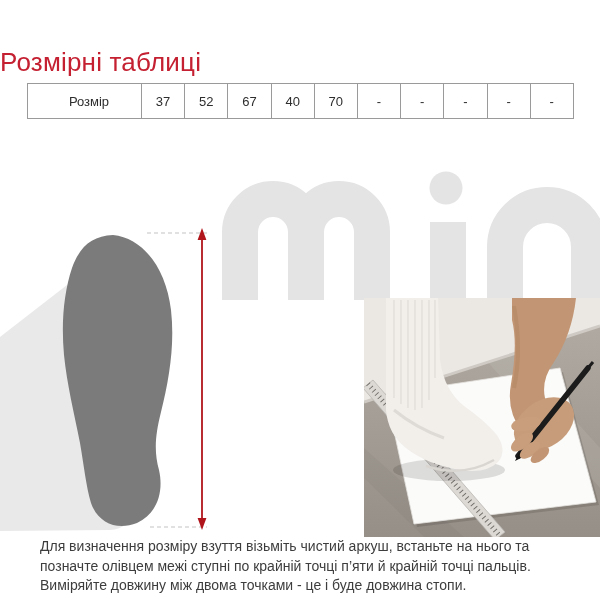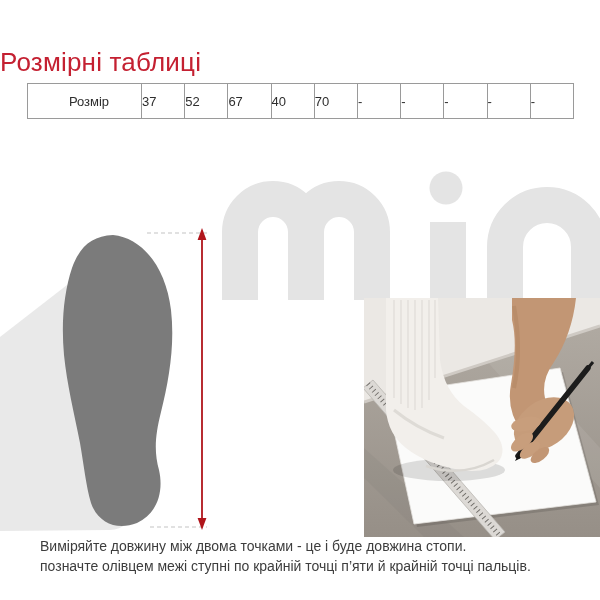--- a/index.html
+++ b/index.html
@@ -10,21 +10,21 @@
   .page-title{
     position:absolute;top:30px;left:0;width:600px;text-align:left;
     font-size:26px;font-weight:400;color:#c42031;letter-spacing:.2px;
   }
   .size-table{
     position:absolute;top:83px;left:27px;width:546px;
     border-collapse:collapse;table-layout:fixed;
     font-size:13px;color:#2e2e2e;
   }
   .size-table td{
-    border:1px solid #9a9a9a;padding:0;
+    border:1px solid #9a9a9a;text-align:center;padding:0;
     height:30px;background:#fff;
   }
   .size-table tr:first-child td{height:34px;}
   .size-table td.label-cell{text-align:center;padding-left:9px;}
   .diagram-svg{position:absolute;left:0;top:170px;}
   .watermark-svg{position:absolute;left:210px;top:158px;}
   .photo-svg{position:absolute;left:364px;top:298px;}
   .instructions{
     position:absolute;left:40px;top:537px;width:555px;
     font-size:14px;line-height:19.5px;color:#3d3d3d;white-space:nowrap;
@@ -135,15 +135,16 @@
     <line x1="224" y1="70" x2="229" y2="64" stroke="#1c1c1c" stroke-width="3"></line>
     <polygon points="151,163 156,153 161,158" fill="#111111"></polygon>
     <ellipse cx="162" cy="126" rx="15" ry="7" transform="rotate(-12 162 126)" fill="#c89e7c"></ellipse>
     <ellipse cx="158" cy="144" rx="13" ry="6.5" transform="rotate(-38 158 144)" fill="#c89e7c"></ellipse>
     <ellipse cx="166" cy="152" rx="12" ry="6" transform="rotate(-38 166 152)" fill="#c89e7c"></ellipse>
     <ellipse cx="176" cy="157" rx="11" ry="5.5" transform="rotate(-38 176 157)" fill="#c29674"></ellipse>
   </g>
 </svg>
 
 <div class="instructions">
+  <div>Для визначення розміру взуття візьміть чистий аркуш, встаньте на нього та</div>
+  <div>позначте олівцем межі ступні по крайній точці п’яти й крайній точці пальців.</div>
   <div>Виміряйте довжину між двома точками - це і буде довжина стопи.</div>
-  <div>позначте олівцем межі ступні по крайній точці п’яти й крайній точці пальців.</div>
 </div>
 
 </body></html>

